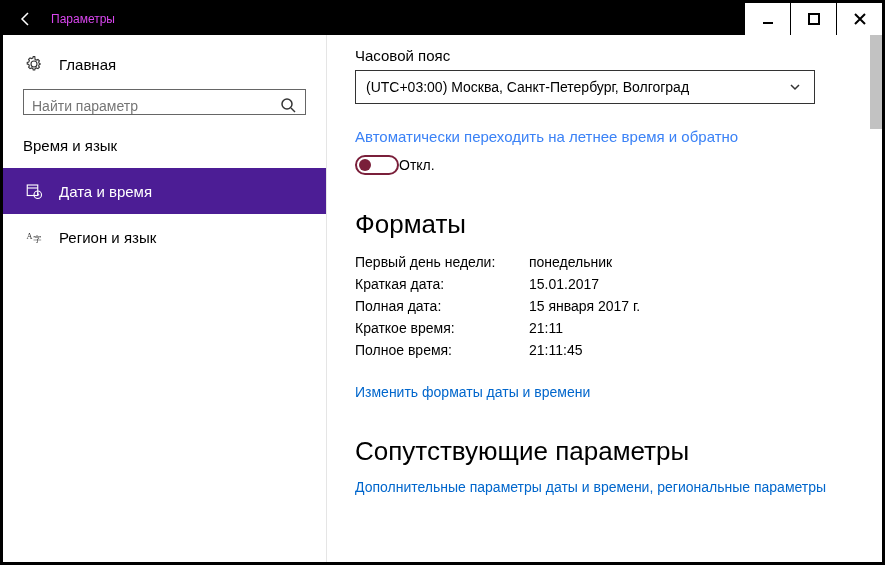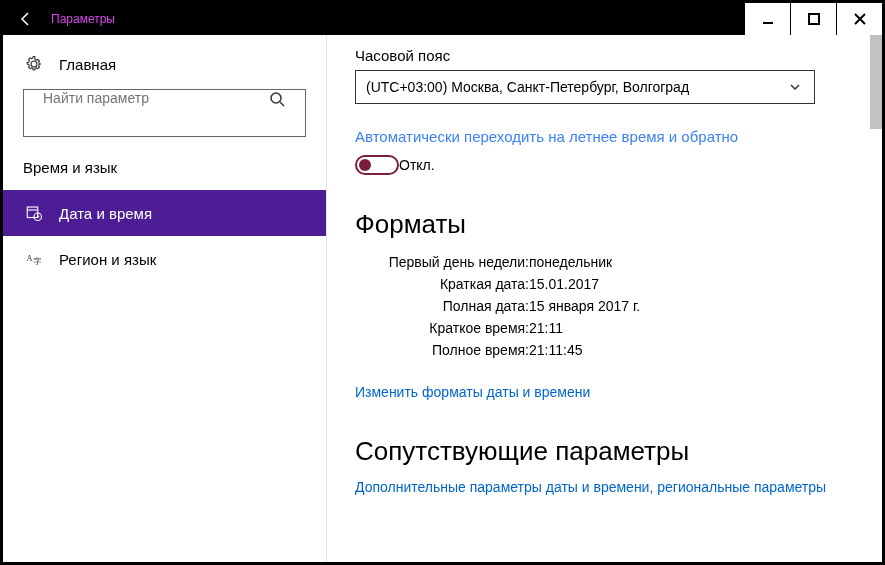--- a/index.html
+++ b/index.html
@@ -38,22 +38,22 @@
     display:flex; flex-direction:column;
   }
   .home-row {
     display:flex; align-items:center; gap:16px;
     padding: 10px 22px; font-size:15px;
     cursor:pointer;
   }
   .icon { width:18px; height:18px; display:inline-flex; align-items:center; justify-content:center; color:#333; }
   .searchbox {
     margin: 6px 20px 12px 20px;
-    border: 1px solid #666; height:48px;
-    display:flex; align-items:flex-start; padding:0 19px;
+    border: 1px solid #666; height:26px;
+    display:flex; align-items:flex-end; padding:0 8px;
   }
   .searchbox input {
     border:0; outline:0; flex:1; font-size:14px; color:#555;
     background:transparent;
   }
   .section-label { padding: 10px 20px 14px 20px; font-size:15px; }
   .nav-item {
     display:flex; align-items:center; gap:16px;
     padding: 14px 22px; font-size:15px; cursor:pointer;
   }
@@ -76,21 +76,21 @@
   .dst-label { color:#3b82f6; font-size:15px; margin-top:24px; }
   .toggle-row { display:flex; align-items:center; margin-top:10px; }
   .toggle {
     width:44px; height:20px; border:2px solid #7a1f3a; border-radius:12px;
     display:flex; align-items:center; padding:2px;
   }
   .toggle .knob {
     width:12px; height:12px; border-radius:50%; background:#7a1f3a;
   }
   h2.formats { font-weight:400; font-size:26px; margin-top:34px; margin-bottom:14px; }
-  .kv { display:flex; margin: 6px 0; font-size:14px;text-align:right; }
+  .kv { display:flex; margin: 6px 0; font-size:14px; }
   .kv .k { width:174px; }
   .link { color:#0066cc; cursor:pointer; margin-top:20px; font-size:14px; display:inline-block; }
   h2.related { font-weight:400; font-size:26px; margin-top:36px; margin-bottom:10px; }
   .link2 { color:#0066cc; cursor:pointer; font-size:14px; line-height:1.5; }
   svg { display:block; }
 </style>
 </head>
 <body>
 
 <div class="titlebar">

